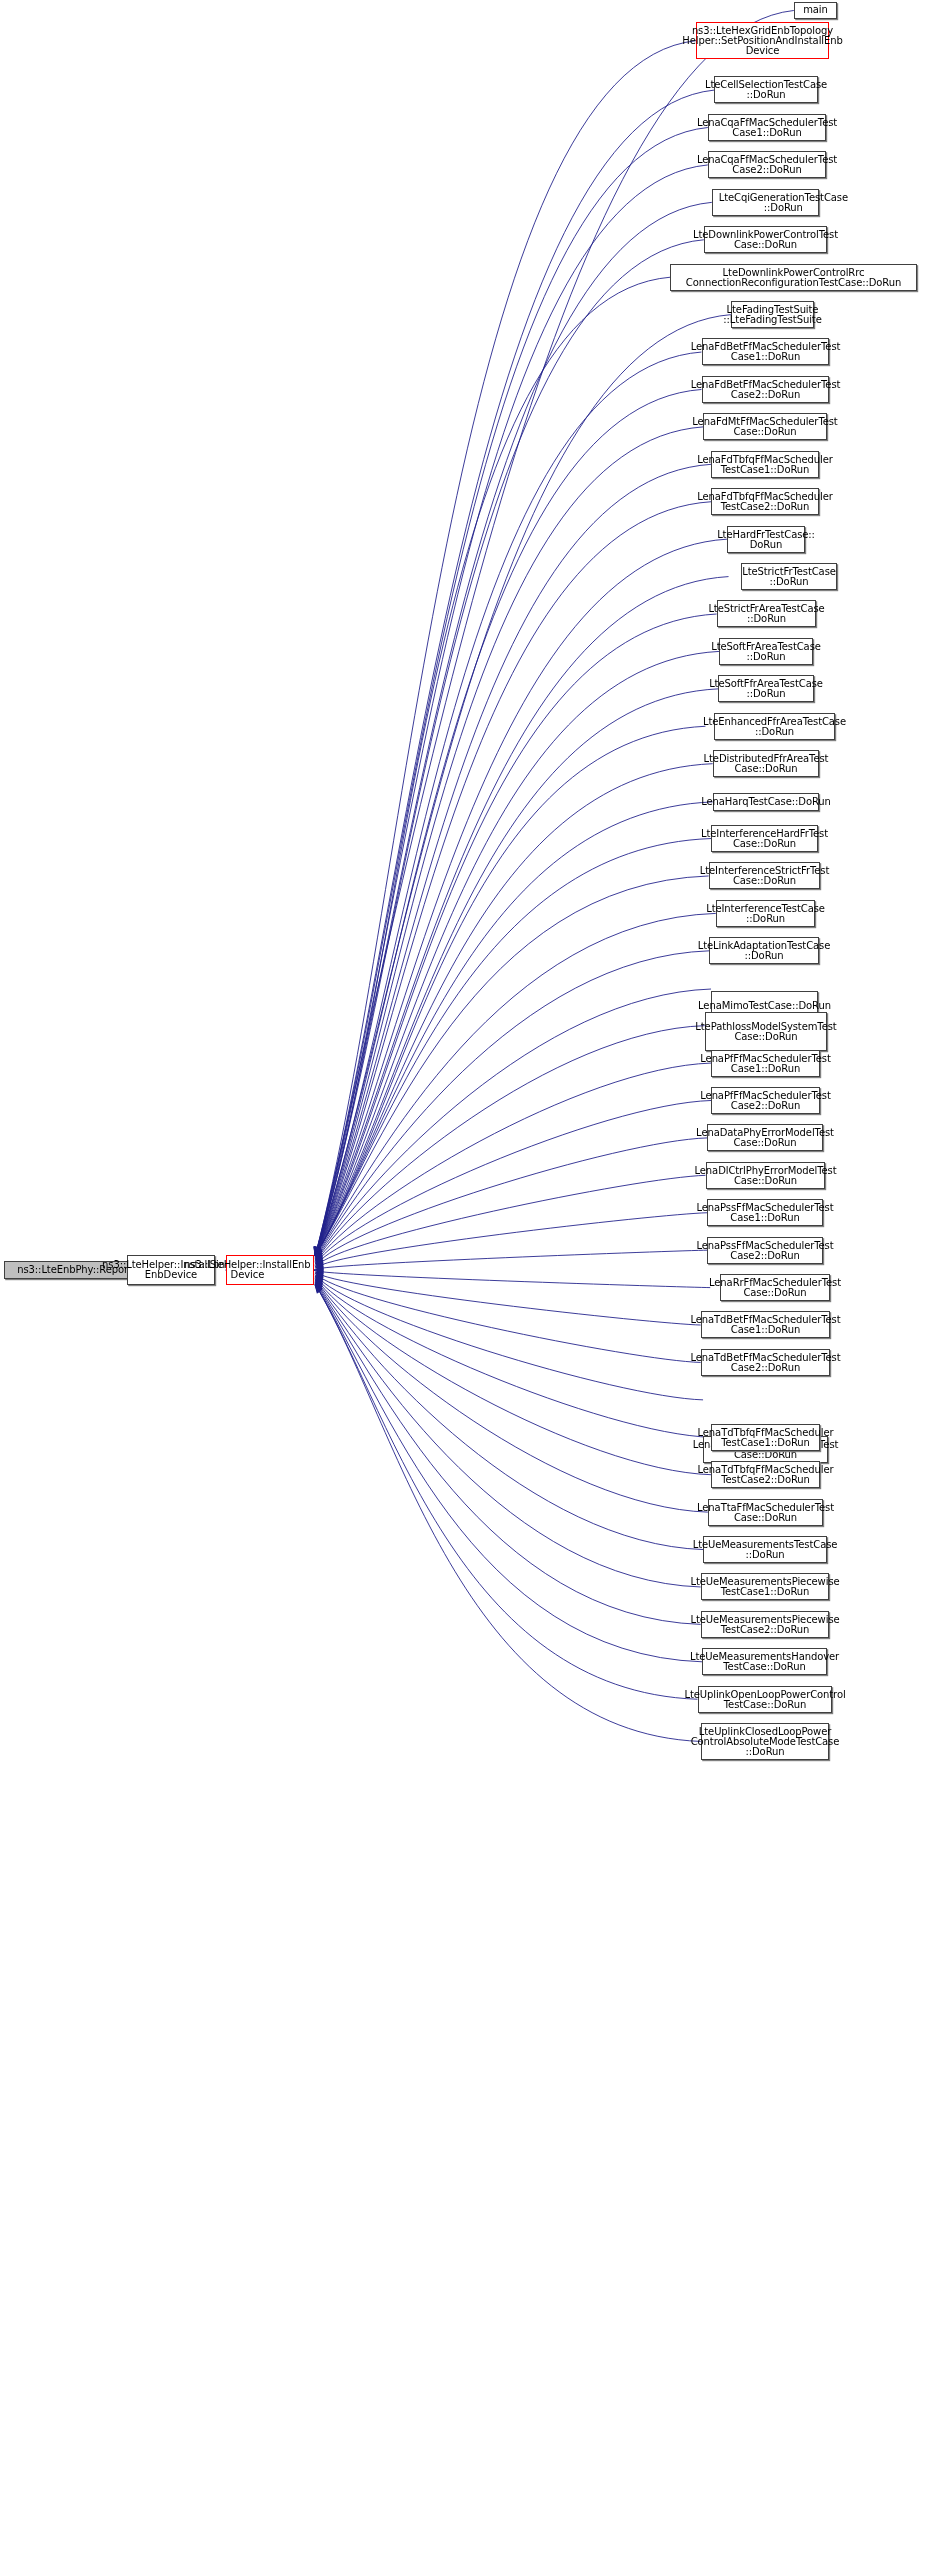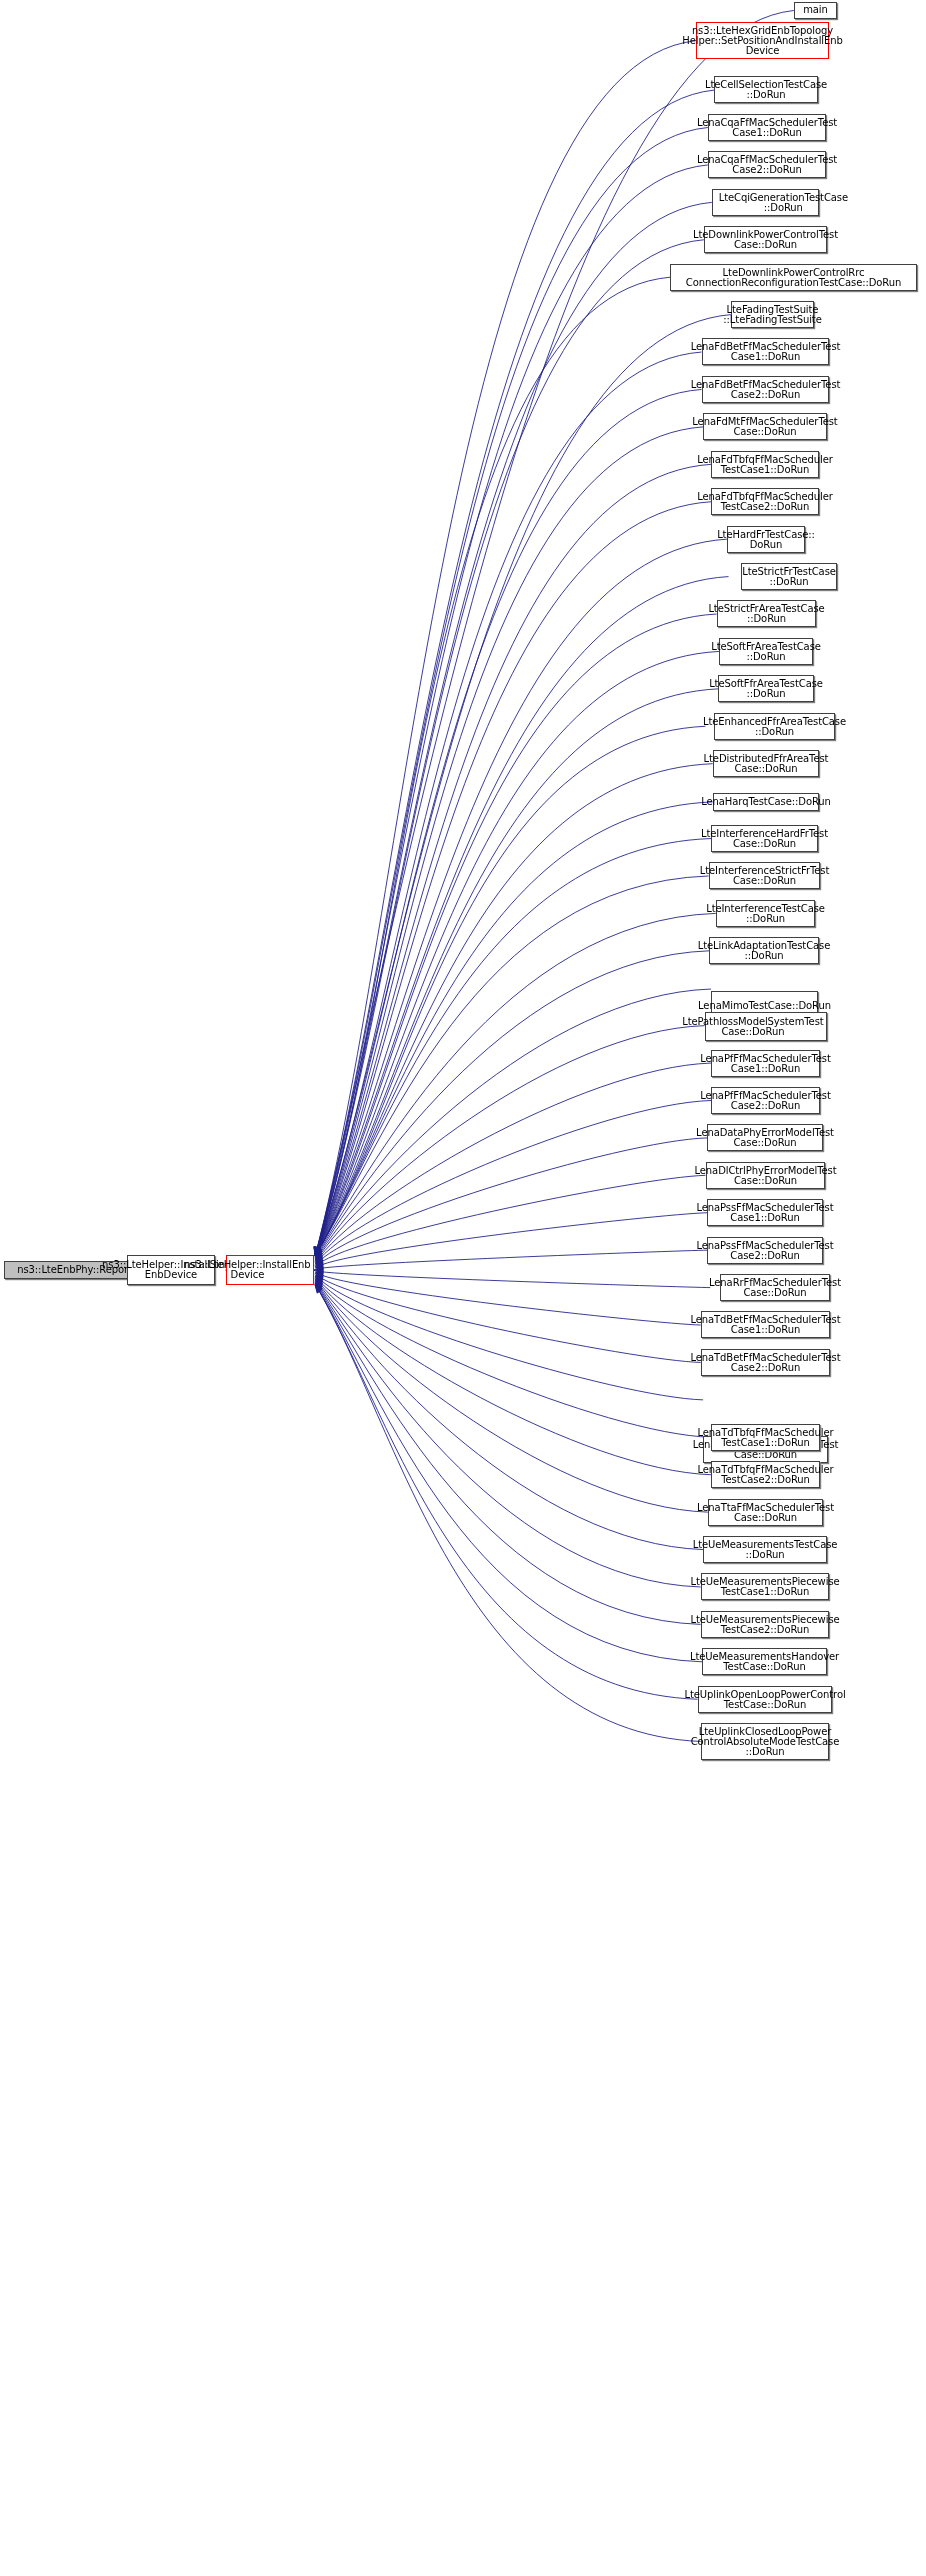--- a/index.html
+++ b/index.html
@@ -236,21 +236,21 @@
         <span>LteInterferenceTestCase
 ::DoRun</span>
       </div>
       <div class="node" style="left: 709px; top: 937px; width: 110px; height: 27px;">
         <span>LteLinkAdaptationTestCase
 ::DoRun</span>
       </div>
       <div class="node" style="left: 711px; top: 991px; width: 107px; height: 29px;">
         <span>LenaMimoTestCase::DoRun</span>
       </div>
-      <div class="node" style="left: 705px; top: 1012px; width: 122px; height: 29px; justify-content: flex-end;">
+      <div class="node" style="left: 705px; top: 1012px; width: 122px; height: 39px;">
         <span>LtePathlossModelSystemTest
 Case::DoRun</span>
       </div>
       <div class="node" style="left: 711px; top: 1050px; width: 109px; height: 27px;">
         <span>LenaPfFfMacSchedulerTest
 Case1::DoRun</span>
       </div>
       <div class="node" style="left: 711px; top: 1087px; width: 109px; height: 27px;">
         <span>LenaPfFfMacSchedulerTest
 Case2::DoRun</span>

